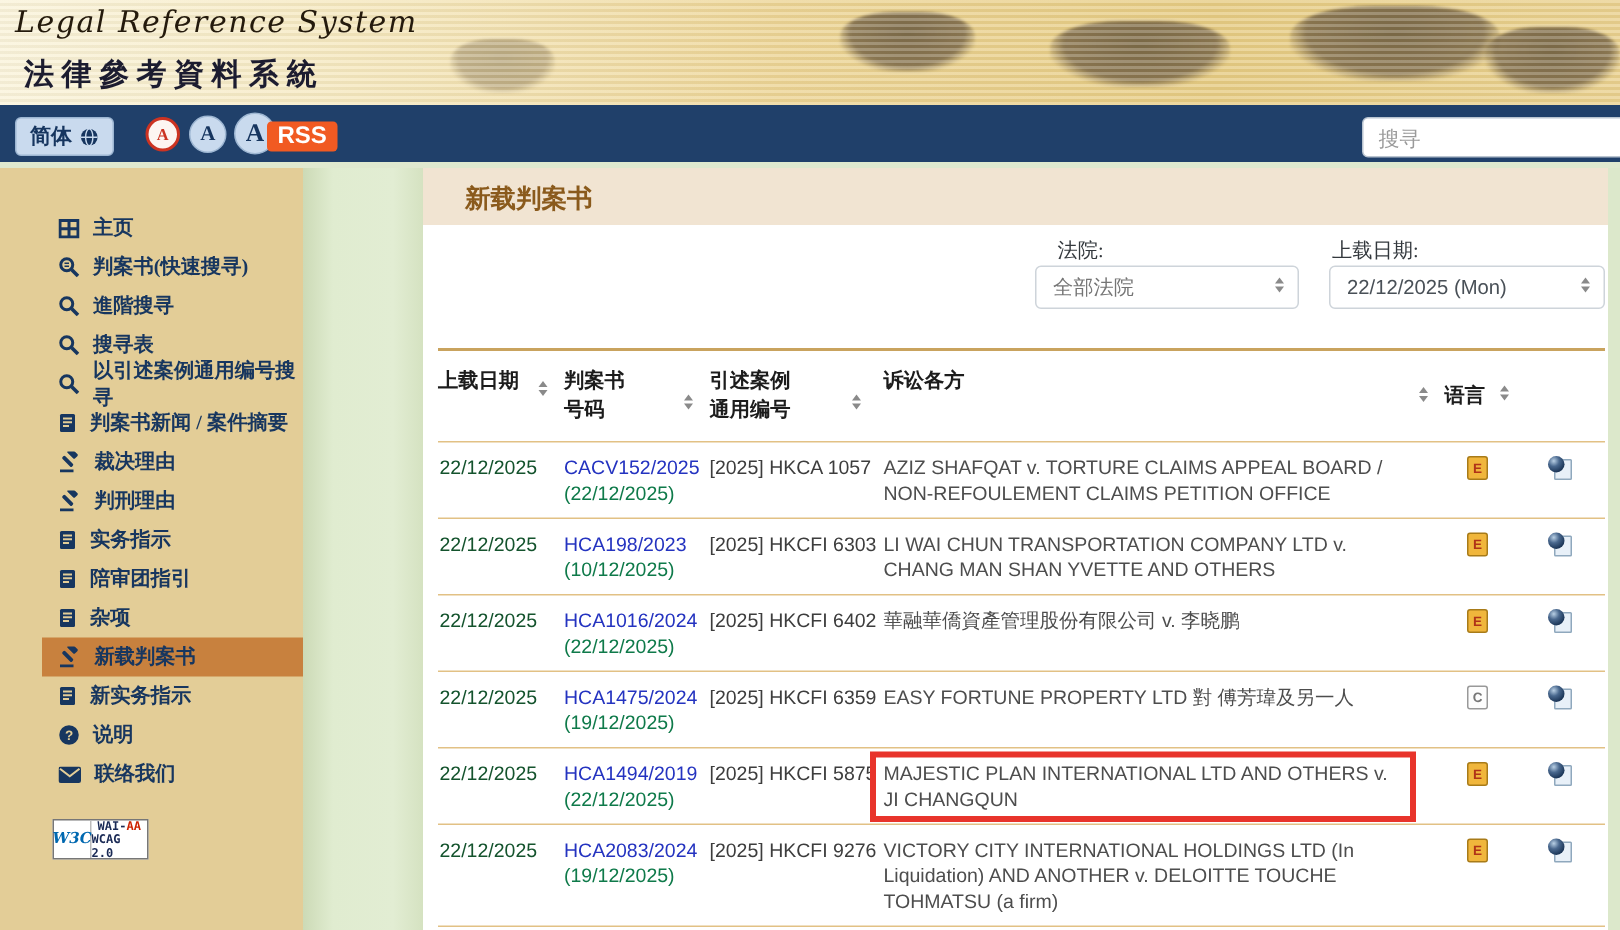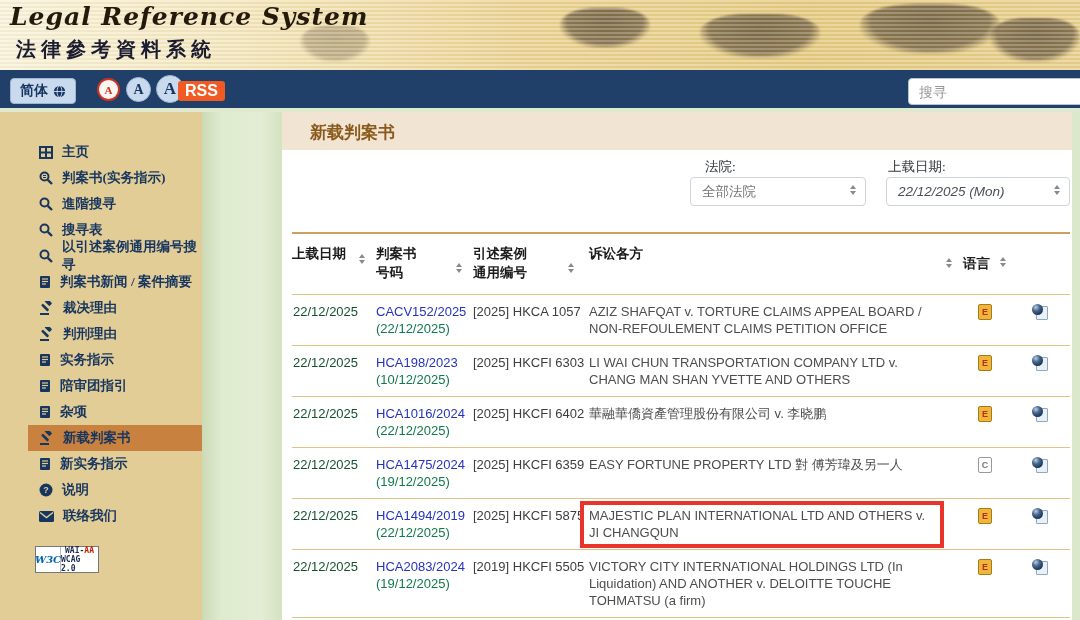--- a/index.html
+++ b/index.html
@@ -4,21 +4,21 @@
 <style>
   * { margin:0; padding:0; box-sizing:border-box; }
   html,body { width:1080px; height:620px; overflow:hidden; font-family:"Liberation Sans",sans-serif; background:#dfe9cf; }
 
   
   .banner { position:absolute; left:0; top:0; width:1080px; height:70px; overflow:hidden;
     background:linear-gradient(90deg,#faf3da 0%,#f5e7bd 22%,#ecd494 48%,#e6cb82 75%,#e9d08d 100%); }
   .banner .stripes { position:absolute; inset:0;
     background:repeating-linear-gradient(180deg, rgba(255,255,255,.22) 0 2px, rgba(0,0,0,0.03) 2px 4px); }
   .chair { position:absolute; background:radial-gradient(ellipse at 50% 35%, #5a4a33 0%, #6e5c40 60%, transparent 75%); opacity:.75; filter:blur(1px); border-radius:40%; }
-  .banner-title-en { position:absolute; left:10px; top:2px; font-family:"DejaVu Serif",serif; font-style:italic; font-weight:bold; font-size:25px; color:#241a0c; letter-spacing:1px; }
+  .banner-title-en { position:absolute; left:10px; top:2px; font-family:"DejaVu Serif",serif; font-style:italic; font-weight:normal; font-size:20px; color:#241a0c; letter-spacing:1px; }
   .banner-title-zh { position:absolute; left:16px; top:36px; font-family:"Liberation Serif",serif; font-weight:bold; font-size:20px; color:#1c1c30; letter-spacing:5px; }
 
   
   .toolbar { position:absolute; left:0; top:70px; width:1080px; height:38px; background:#20406a; }
   .lang-btn { position:absolute; left:10px; top:8px; height:26px; padding:0 9px; background:#c9daee; border:1px solid #9db6d2; border-radius:4px; display:flex; align-items:center; gap:5px; color:#16355f; font-family:"Liberation Serif",serif; font-weight:bold; font-size:14px; cursor:pointer; }
   .font-btn { position:absolute; border-radius:50%; display:flex; align-items:center; justify-content:center; font-weight:bold; cursor:pointer; font-family:"Liberation Serif",serif; }
   .font-small  { left:97px;  top:8px;  width:23px; height:23px; background:#fdf5f2; border:2px solid #cc3322; color:#cc3322; font-size:11px; }
   .font-med    { left:126px; top:7px;  width:25px; height:25px; background:#c9daee; border:1px solid #9db6d2; color:#16355f; font-size:14px; }
   .font-large  { left:156px; top:5px;  width:28px; height:28px; background:#c9daee; border:1px solid #9db6d2; color:#16355f; font-size:17px; }
   .rss-btn { position:absolute; left:178px; top:11px; height:20px; padding:0 7px; background:#f15a22; border-radius:3px; color:#fff; font-weight:bold; font-size:16px; display:flex; align-items:center; cursor:pointer; }
@@ -132,21 +132,21 @@
         </svg>
       <span>主页</span>
     </div>
     <div class="menu-item">
       <svg width="14" height="14" viewBox="0 0 14 14">
           <circle cx="5.5" cy="5.5" r="4" fill="none" stroke="#17365f" stroke-width="2"></circle>
           <line x1="8.8" y1="8.8" x2="13" y2="13" stroke="#17365f" stroke-width="2.4"></line>
           <line x1="4" y1="4.5" x2="7" y2="4.5" stroke="#17365f" stroke-width="1"></line>
           <line x1="4" y1="6.5" x2="7" y2="6.5" stroke="#17365f" stroke-width="1"></line>
         </svg>
-      <span>判案书(实务指示)</span>
+      <span>判案书(快速搜寻)</span>
     </div>
     <div class="menu-item">
       <svg width="14" height="14" viewBox="0 0 14 14">
           <circle cx="5.5" cy="5.5" r="4" fill="none" stroke="#17365f" stroke-width="2"></circle>
           <line x1="8.8" y1="8.8" x2="13" y2="13" stroke="#17365f" stroke-width="2.4"></line>
         </svg>
       <span>進階搜寻</span>
     </div>
     <div class="menu-item">
       <svg width="14" height="14" viewBox="0 0 14 14">
@@ -265,21 +265,21 @@
 
   <div class="filter-label" style="left:423px; top:46px;">法院:</div>
   <div class="select-box" style="left:408px; top:65px; width:176px; color:#757575;">
     <span>全部法院</span>
     <span class="updown">
         <i class="up"></i>
         <i class="dn"></i>
       </span>
   </div>
   <div class="filter-label" style="left:606px; top:46px;">上载日期:</div>
-  <div class="select-box" style="left:604px; top:65px; width:184px; color:#495057;font-style:italic;">
+  <div class="select-box" style="left:604px; top:65px; width:184px; color:#495057;">
     <span>22/12/2025 (Mon)</span>
     <span class="updown">
         <i class="up"></i>
         <i class="dn"></i>
       </span>
   </div>
 
   <div class="table-wrap">
     <div class="t-toprule"></div>
 
@@ -391,21 +391,21 @@
           <span class="globe-icon">
             <span class="page"></span>
             <span class="ball"></span>
           </span>
         </div>
     </div>
 
     <div class="t-grid t-row">
       <div class="cell c-date">22/12/2025</div>
       <div class="cell c-case"><a>HCA2083/2024</a><div class="gdate">(19/12/2025)</div></div>
-      <div class="cell c-cit">[2019] HKCFI 5505</div>
+      <div class="cell c-cit">[2025] HKCFI 9276</div>
       <div class="cell c-parties"><span>VICTORY CITY INTERNATIONAL HOLDINGS LTD (In Liquidation) AND ANOTHER v. DELOITTE TOUCHE TOHMATSU (a firm)</span></div>
       <div></div>
       <div class="cell c-lang">
           <span class="lang-icon lang-E">E</span>
         </div>
       <div class="cell c-globe">
           <span class="globe-icon">
             <span class="page"></span>
             <span class="ball"></span>
           </span>

